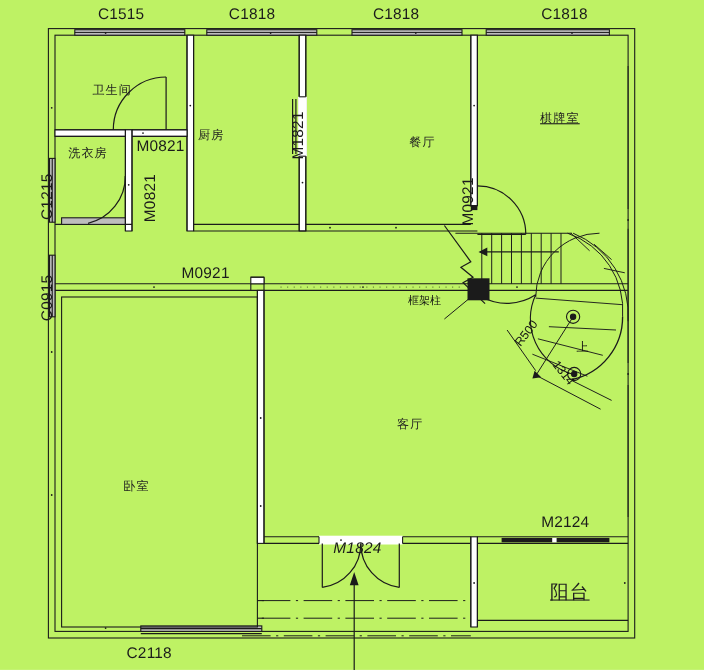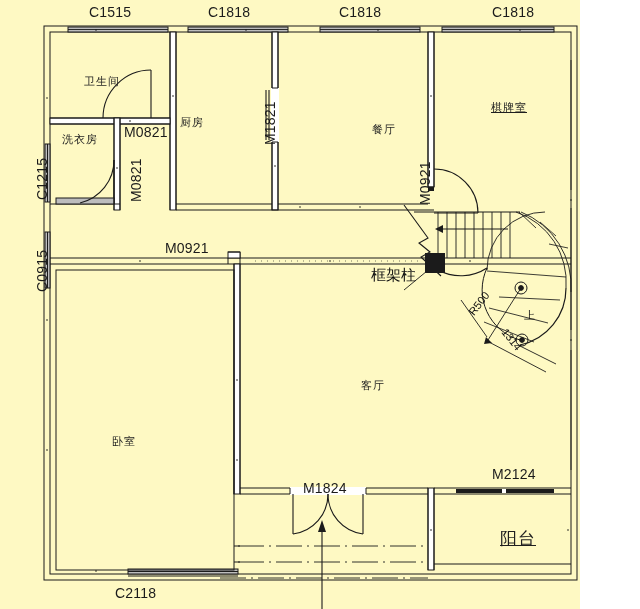--- a/index.html
+++ b/index.html
@@ -1,33 +1,33 @@
 <!DOCTYPE html>
 <html><head>
 <meta charset="utf-8">
 <title>Floor Plan</title>
 <style>
   html,body{margin:0;padding:0;background:#ffffff;}
   body{width:640px;height:609px;overflow:hidden;
        font-family:"Liberation Sans","DejaVu Sans",sans-serif;}
-  #plan{position:relative;width:580px;height:609px;background:#fef9c3;}
+  #plan{position:relative;width:640px;height:609px;background:#bef264;}
   #plan svg{position:absolute;left:0;top:0;}
 
   
   .tag{position:absolute;font-size:14px;color:#1b1b1b;white-space:nowrap;
        letter-spacing:.2px;font-family:"Liberation Sans",sans-serif;}
   .tag.vert{transform-origin:0 0;transform:rotate(-90deg);}
 
   
   .room{position:absolute;font-size:11px;color:#1f1f1f;white-space:nowrap;
         font-family:"DejaVu Sans",sans-serif;letter-spacing:1px;}
   .room.small{font-size:17px;text-decoration:underline;}
 
   
-  .anno{position:absolute;font-size:15px;color:#111;white-space:nowrap;
+  .anno{position:absolute;font-size:10px;color:#111;white-space:nowrap;
         font-family:"DejaVu Sans",sans-serif;}
   .dimtxt{position:absolute;font-size:11px;color:#111;white-space:nowrap;
         font-family:"Liberation Sans",sans-serif;transform-origin:0 0;}
 
   
   #watermark{position:absolute;left:138px;top:265px;
       font-family:"DejaVu Sans",sans-serif;
       font-size:66px;font-weight:700;color:#e8443c;opacity:.88;
       letter-spacing:4px;white-space:nowrap;pointer-events:none;
       text-shadow:0 0 1px rgba(232,68,60,.5);}
@@ -294,21 +294,21 @@
   <div class="tag vert" style="left:34px; top:200px;">C1215</div>
   <div class="tag vert" style="left:34px; top:292px;">C0915</div>
 
   <div class="tag" style="left:115px; top:585px;text-align:center;">C2118</div>
 
   <div class="tag" style="left:124px; top:124px;">M0821</div>
   <div class="tag vert" style="left:128px; top:202px;">M0821</div>
   <div class="tag vert" style="left:262px; top:145px;">M1821</div>
   <div class="tag vert" style="left:417px; top:205px;">M0921</div>
   <div class="tag" style="left:165px; top:240px;">M0921</div>
-  <div class="tag" style="left:303px; top:480px;">M1824</div>
+  <div class="tag" style="left:303px; top:490px;font-style:italic;">M1824</div>
   <div class="tag" style="left:492px; top:466px;">M2124</div>
 
   <div class="room" style="left:84px;  top:74px;">卫生间</div>
   <div class="room" style="left:62px;  top:132px;">洗衣房</div>
   <div class="room" style="left:180px; top:115px;">厨房</div>
   <div class="room" style="left:356px; top:122px;margin-left:16px;">餐厅</div>
   <div class="room" style="left:491px; top:100px;text-decoration:underline;">棋牌室</div>
   <div class="room" style="left:361px; top:378px;text-align:center;">客厅</div>
   <div class="room" style="left:112px; top:434px;">卧室</div>
   <div class="room small" style="left:500px; top:527px;">阳台</div>

